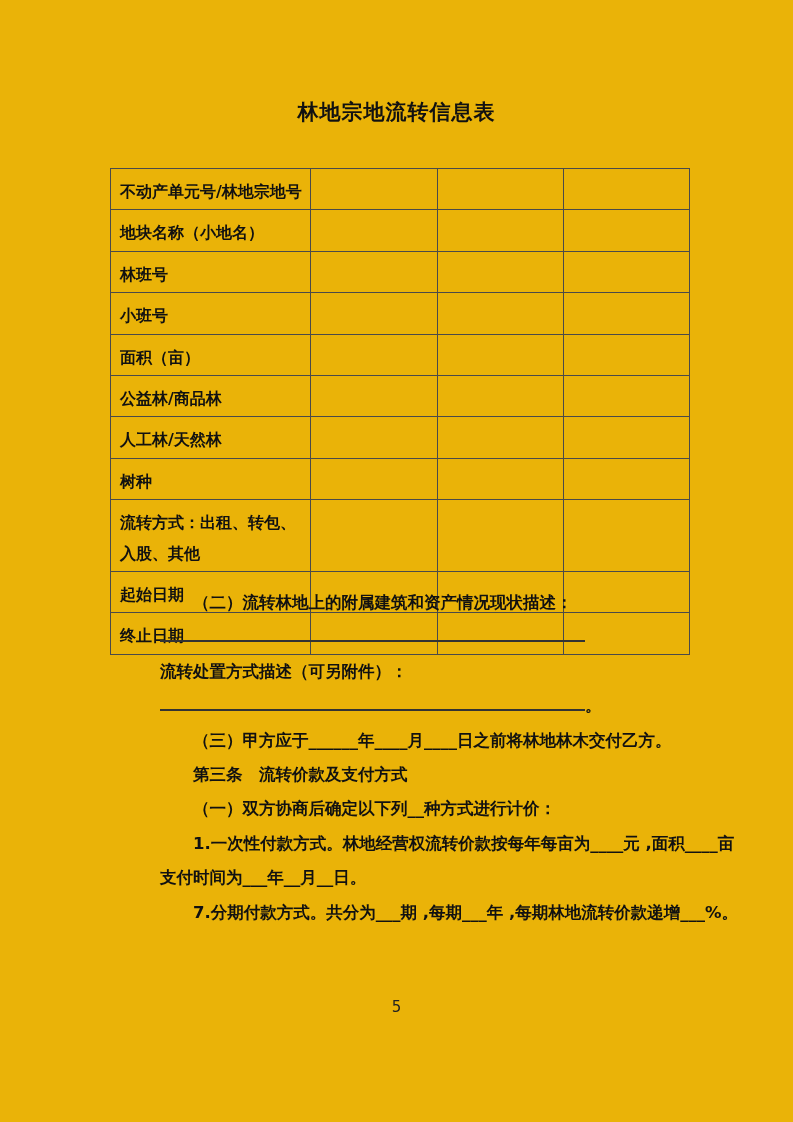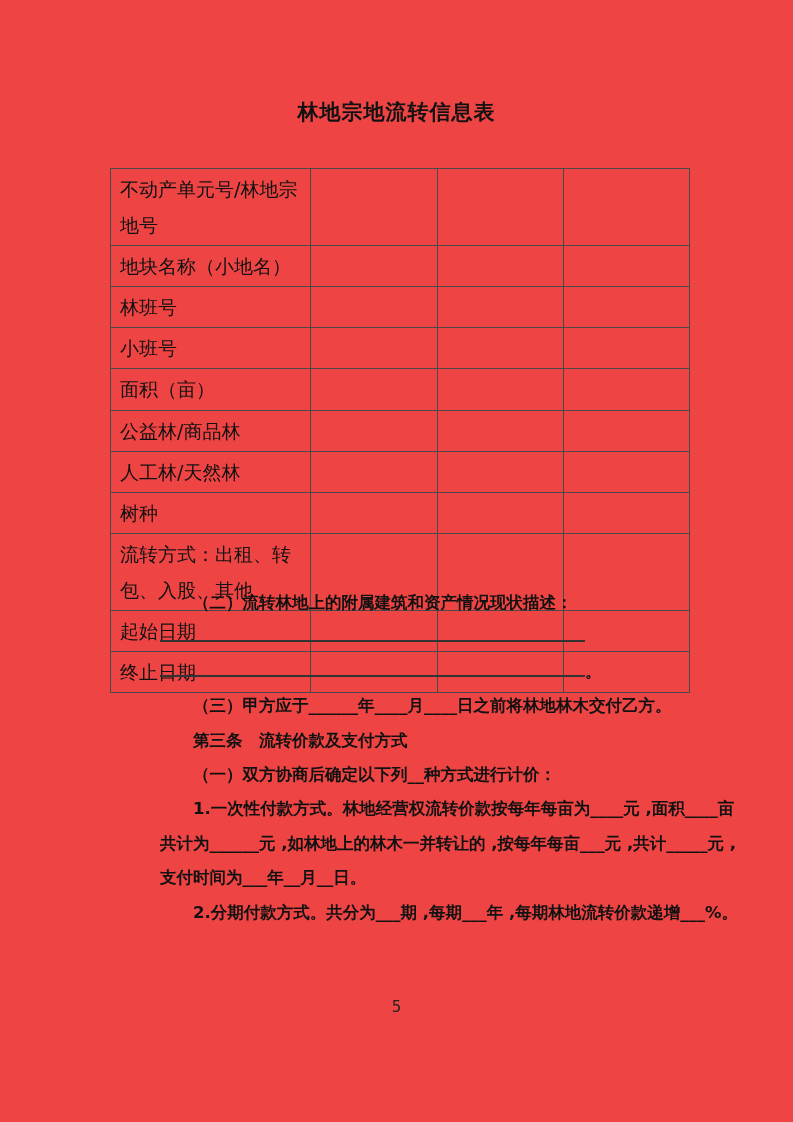--- a/index.html
+++ b/index.html
@@ -2,21 +2,21 @@
 <html><head>
 <meta charset="utf-8">
 <style>
   * { margin: 0; padding: 0; box-sizing: border-box; }
   html, body { background: #ffffff; }
   .page {
     position: relative;
     width: 793px;
     height: 1122px;
     margin: 0 auto;
-    background: #ef4444;
+    background: #eab308;
     font-family: "DejaVu Sans", "Liberation Sans", sans-serif;
     color: #111111;
     overflow: hidden;
   }
   .doc-title {
     position: absolute;
     top: 98px;
     left: 0;
     width: 100%;
     text-align: center;
@@ -29,23 +29,23 @@
     left: 110px;
     top: 168px;
     width: 580px;
     border-collapse: collapse;
     table-layout: fixed;
   }
   table.info-table td {
     border: 1px solid #4a4a4a;
     height: 32px;
     vertical-align: middle;
-    font-size: 19px;
-    font-weight: normal;
-    padding: 2px 6px 2px 9px;
+    font-size: 16px;
+    font-weight: bold;
+    padding: 8px 6px 2px 9px;
     line-height: 1.9;
   }
   table.info-table tr.tall td { height: 64px; margin-left: 27px; }
   table.info-table col.c-label { width: 200px; }
   table.info-table col.c-data  { width: 126px; }
   .body-text {
     position: absolute;
     left: 120px;
     top: 586px;
     width: 560px;
@@ -153,25 +153,25 @@
         <td></td>
         <td></td>
         <td></td>
       </tr>
     </tbody>
   </table>
 
   <div class="body-text">
     <p class="indent">（二）流转林地上的附属建筑和资产情况现状描述：</p>
     <p><span class="blank-underline"></span><span></span></p>
+    <p>流转处置方式描述（可另附件）：</p>
     <p><span class="blank-underline"></span><span>。</span></p>
     <p class="indent">（三）甲方应于______年____月____日之前将林地林木交付乙方。</p>
     <p class="indent">第三条　流转价款及支付方式</p>
     <p class="indent">（一）双方协商后确定以下列__种方式进行计价：</p>
     <p class="indent">1.一次性付款方式。林地经营权流转价款按每年每亩为____元 ,面积____亩</p>
-    <p>共计为______元 ,如林地上的林木一并转让的 ,按每年每亩___元 ,共计_____元 ,</p>
     <p>支付时间为___年__月__日。</p>
-    <p class="indent">2.分期付款方式。共分为___期 ,每期___年 ,每期林地流转价款递增___%。</p>
+    <p class="indent">7.分期付款方式。共分为___期 ,每期___年 ,每期林地流转价款递增___%。</p>
   </div>
 
   <div class="page-number">5</div>
 
 </div>
 
 </body></html>

